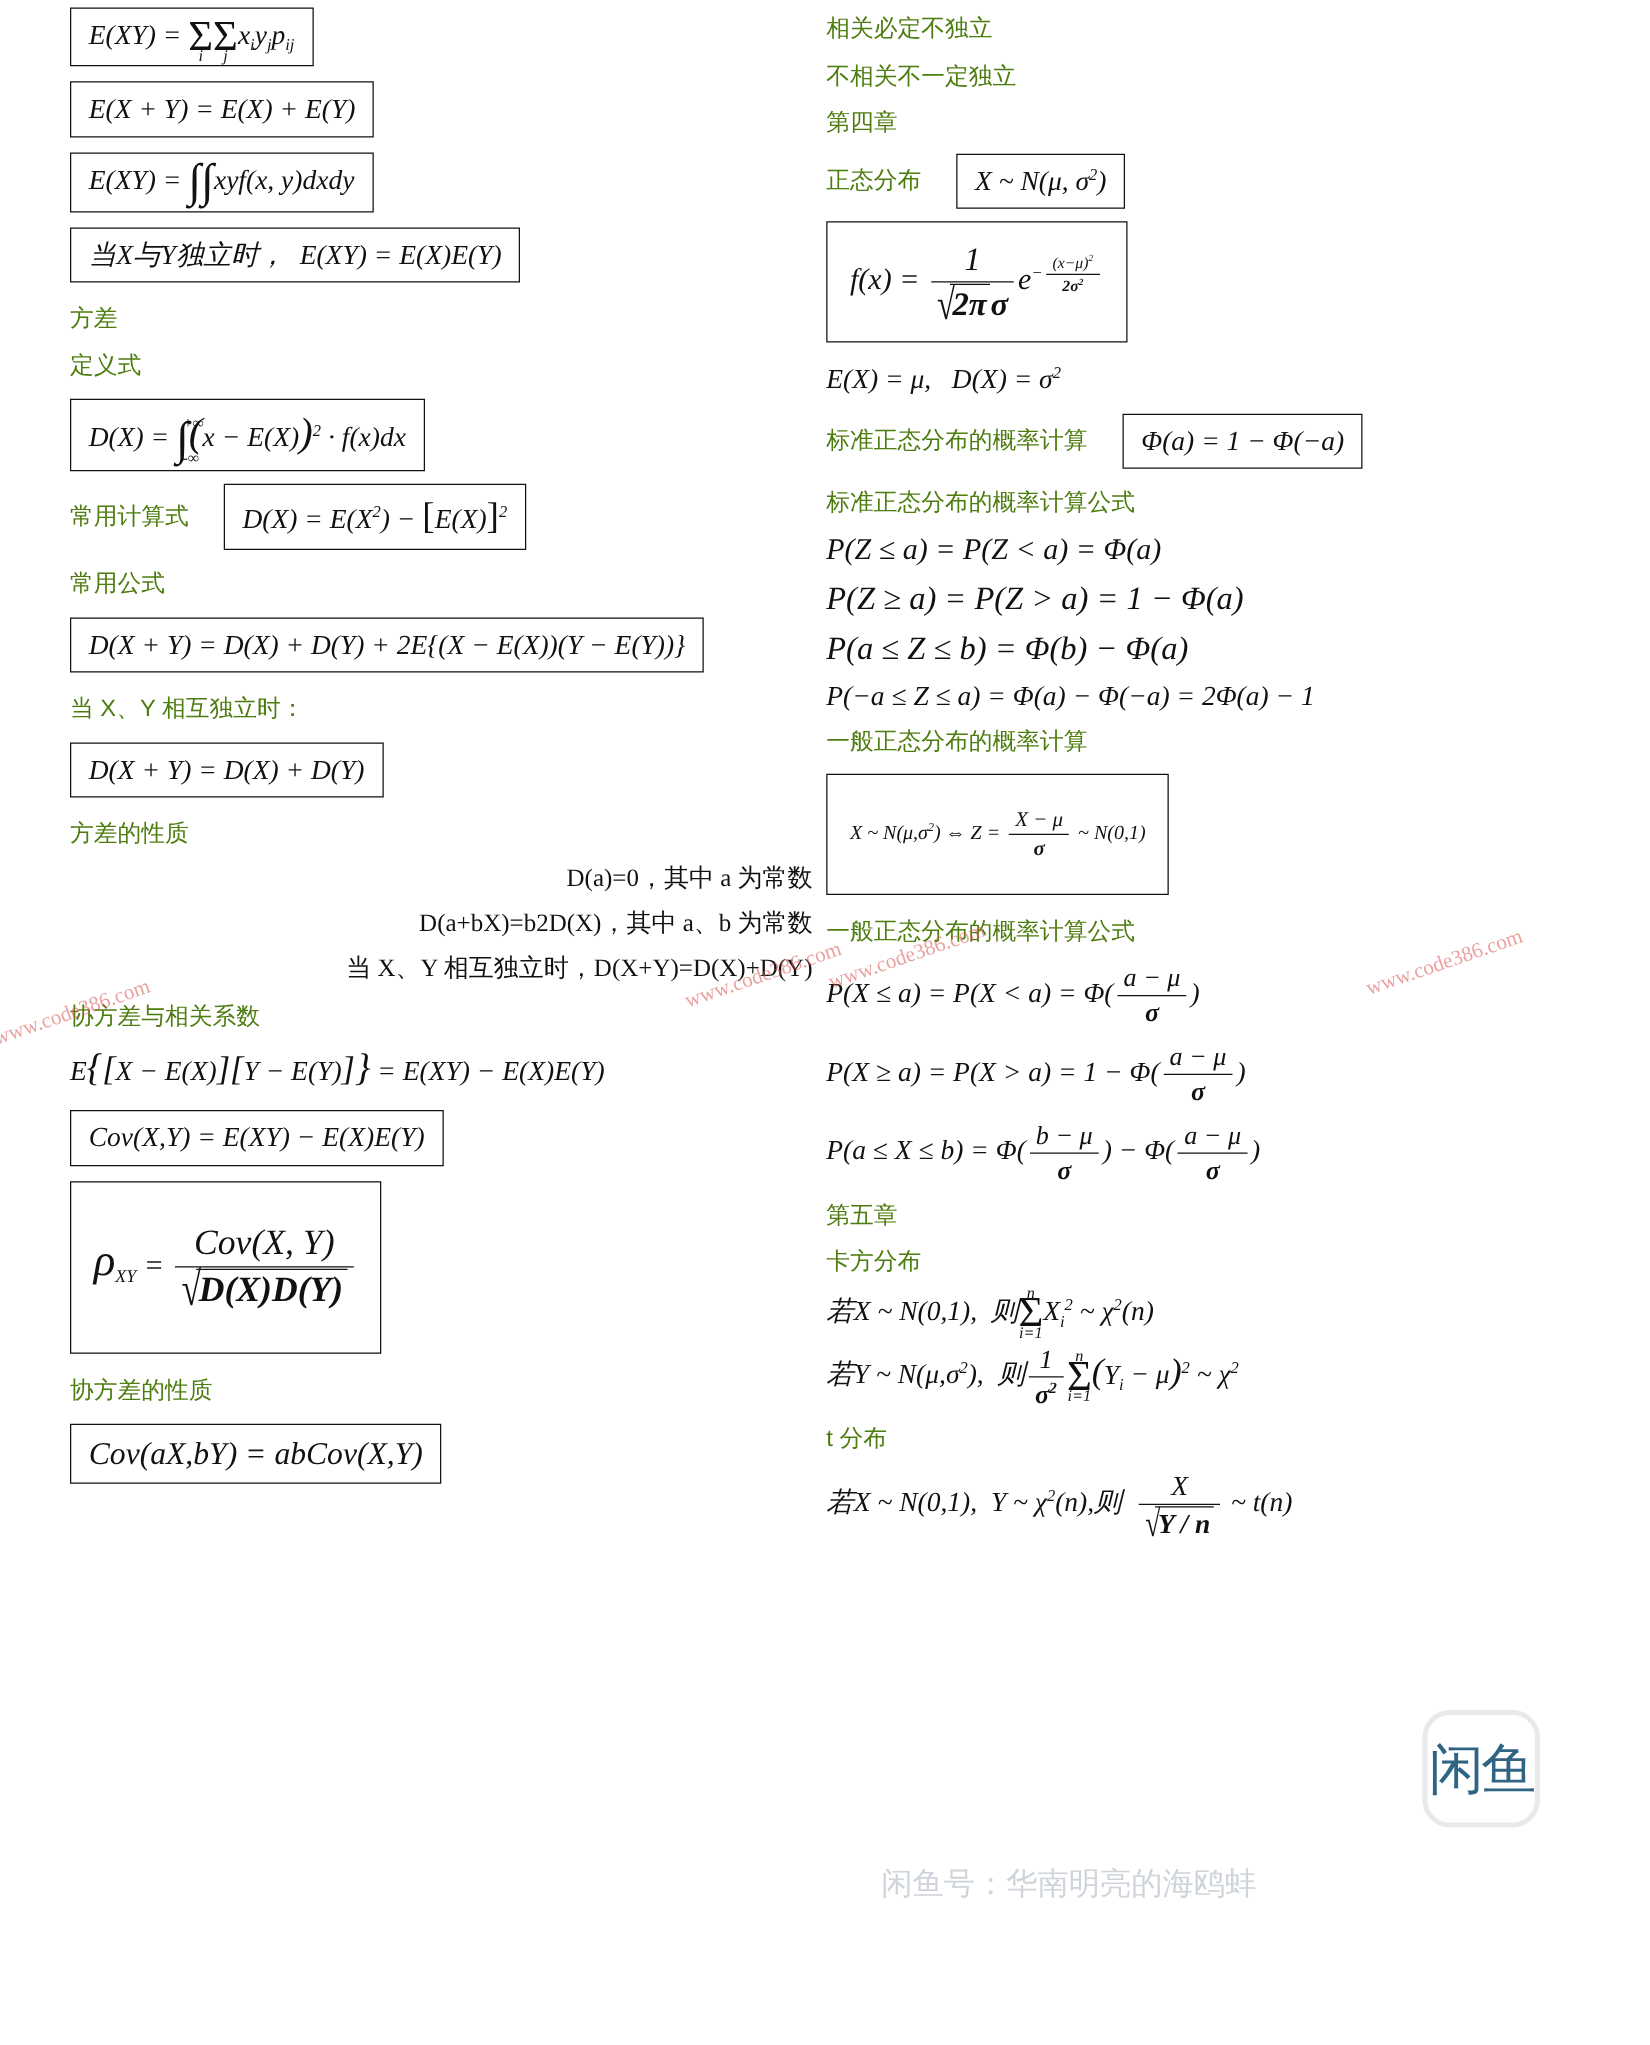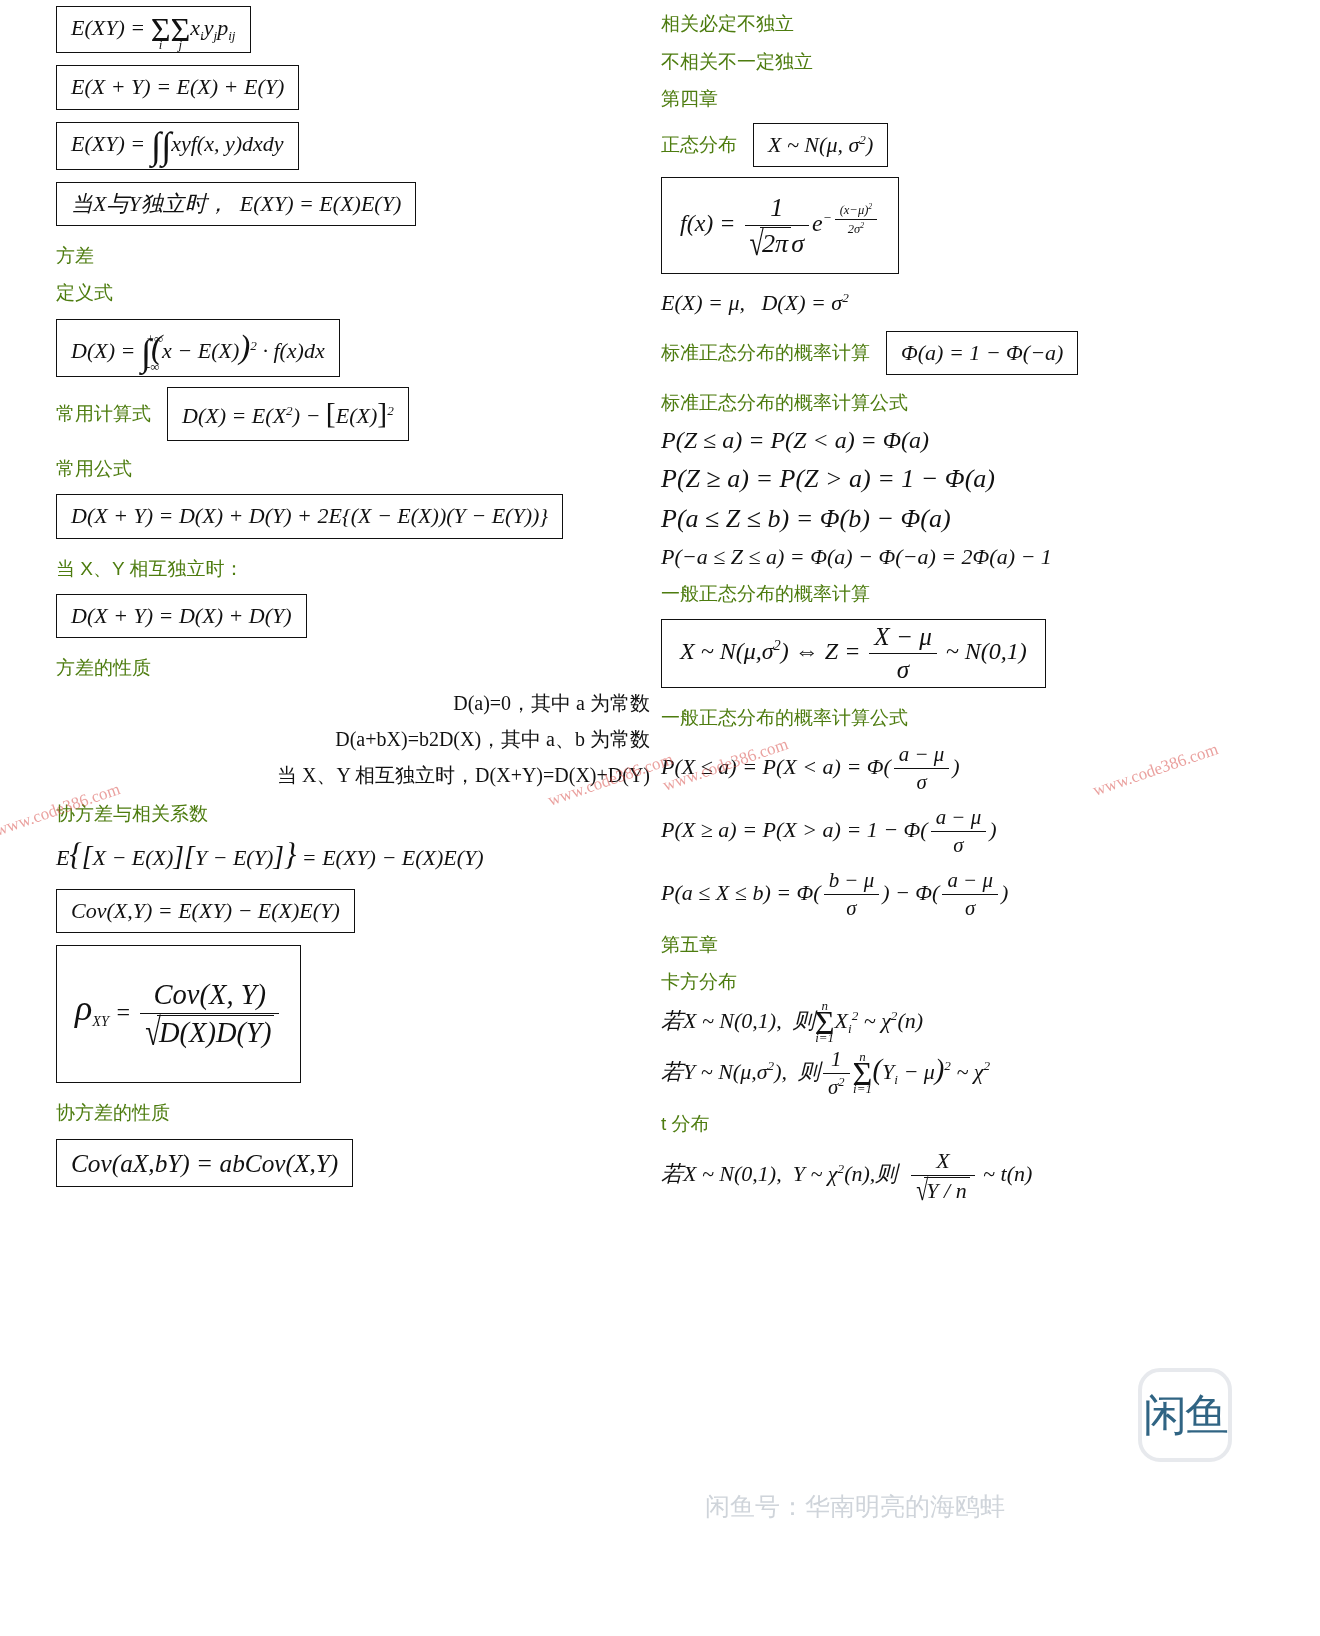--- a/index.html
+++ b/index.html
@@ -70,21 +70,21 @@
   }
   .free.big {
     font-size: 24px;
   }
   .free.med {
     font-size: 26px;
   }
   .inline-row {
     display: flex;
     align-items: center;
-    gap: 16px;
+    gap: 28px;
     margin-left: 16px;
   }
   .inline-row .label {
     margin: 0;
   }
   .inline-row .boxed {
     margin: 4px 0;
   }
   i, .it {
     font-style: italic;
@@ -98,20 +98,21 @@
   .frac > .num {
     display: block;
     padding: 0 5px 1px 5px;
     border-bottom: 1px solid #111;
     font-size: 0.95em;
   }
   .frac > .den {
     display: block;
     padding: 1px 5px 0 5px;
     font-size: 0.95em;
+    font-weight: bold;
   }
   sub, sup {
     font-size: 0.6em;
   }
   .sqrt {
     display: inline-block;
     border-top: 1px solid #111;
     padding: 0 3px 0 2px;
     margin-left: -2px;
   }
@@ -257,21 +258,21 @@
       <div class="inline-row">
         <span class="label">标准正态分布的概率计算</span>
         <span class="boxed">Φ(<i>a</i>) = 1 − Φ(−<i>a</i>)</span>
       </div>
       <div class="label">标准正态分布的概率计算公式</div>
       <div class="free big"><i>P</i>(<i>Z</i> ≤ <i>a</i>) = <i>P</i>(<i>Z</i> &lt; <i>a</i>) = Φ(<i>a</i>)</div>
       <div class="free med"><i>P</i>(<i>Z</i> ≥ <i>a</i>) = <i>P</i>(<i>Z</i> &gt; <i>a</i>) = 1 − Φ(<i>a</i>)</div>
       <div class="free med"><i>P</i>(<i>a</i> ≤ <i>Z</i> ≤ <i>b</i>) = Φ(<i>b</i>) − Φ(<i>a</i>)</div>
       <div class="free"><i>P</i>(−<i>a</i> ≤ <i>Z</i> ≤ <i>a</i>) = Φ(<i>a</i>) − Φ(−<i>a</i>) = 2Φ(<i>a</i>) − 1</div>
       <div class="label">一般正态分布的概率计算</div>
-      <div><span class="boxed" style="padding: 2px 18px; font-size: 24px;"><i>X</i> ~ <i>N</i>(<i>μ</i>,<i>σ</i><sup>2</sup>) ⇔ <i>Z</i> = <span class="frac" style="font-size:1.1em"><span class="num"><i>X</i> − <i>μ</i></span><span class="den"><i>σ</i></span></span> ~ <i>N</i>(0,1)</span></div>
+      <div><span class="boxed" style="padding: 26px 18px; font-size: 16px;"><i>X</i> ~ <i>N</i>(<i>μ</i>,<i>σ</i><sup>2</sup>) ⇔ <i>Z</i> = <span class="frac" style="font-size:1.1em"><span class="num"><i>X</i> − <i>μ</i></span><span class="den"><i>σ</i></span></span> ~ <i>N</i>(0,1)</span></div>
       <div class="label">一般正态分布的概率计算公式</div>
       <div class="free"><i>P</i>(<i>X</i> ≤ <i>a</i>) = <i>P</i>(<i>X</i> &lt; <i>a</i>) = Φ(<span class="frac"><span class="num"><i>a</i> − <i>μ</i></span><span class="den"><i>σ</i></span></span>)</div>
       <div class="free"><i>P</i>(<i>X</i> ≥ <i>a</i>) = <i>P</i>(<i>X</i> &gt; <i>a</i>) = 1 − Φ(<span class="frac"><span class="num"><i>a</i> − <i>μ</i></span><span class="den"><i>σ</i></span></span>)</div>
       <div class="free"><i>P</i>(<i>a</i> ≤ <i>X</i> ≤ <i>b</i>) = Φ(<span class="frac"><span class="num"><i>b</i> − <i>μ</i></span><span class="den"><i>σ</i></span></span>) − Φ(<span class="frac"><span class="num"><i>a</i> − <i>μ</i></span><span class="den"><i>σ</i></span></span>)</div>
       <div class="label">第五章</div>
       <div class="label">卡方分布</div>
       <div class="free">若<i>X</i> ~ <i>N</i>(0,1),&nbsp;&nbsp;则<span class="bigsum">Σ<span class="lim-top">n</span><span class="lim-bot">i=1</span></span><i>X<sub>i</sub></i><sup>2</sup> ~ <i>χ</i><sup>2</sup>(<i>n</i>)</div>
       <div class="free">若<i>Y</i> ~ <i>N</i>(<i>μ</i>,<i>σ</i><sup>2</sup>),&nbsp;&nbsp;则<span class="frac"><span class="num">1</span><span class="den"><i>σ</i><sup>2</sup></span></span><span class="bigsum">Σ<span class="lim-top">n</span><span class="lim-bot">i=1</span></span><span style="font-size:1.3em">(</span><i>Y<sub>i</sub></i> − <i>μ</i><span style="font-size:1.3em">)</span><sup>2</sup> ~ <i>χ</i><sup>2</sup></div>
       <div class="label">t 分布</div>
       <div class="free">若<i>X</i> ~ <i>N</i>(0,1),&nbsp;&nbsp;<i>Y</i> ~ <i>χ</i><sup>2</sup>(<i>n</i>),则&nbsp;&nbsp;<span class="frac" style="font-size:1.05em"><span class="num"><i>X</i></span><span class="den"><span class="radical">√</span><span class="sqrt"><i>Y</i> / <i>n</i></span></span></span> ~ <i>t</i>(<i>n</i>)</div>

